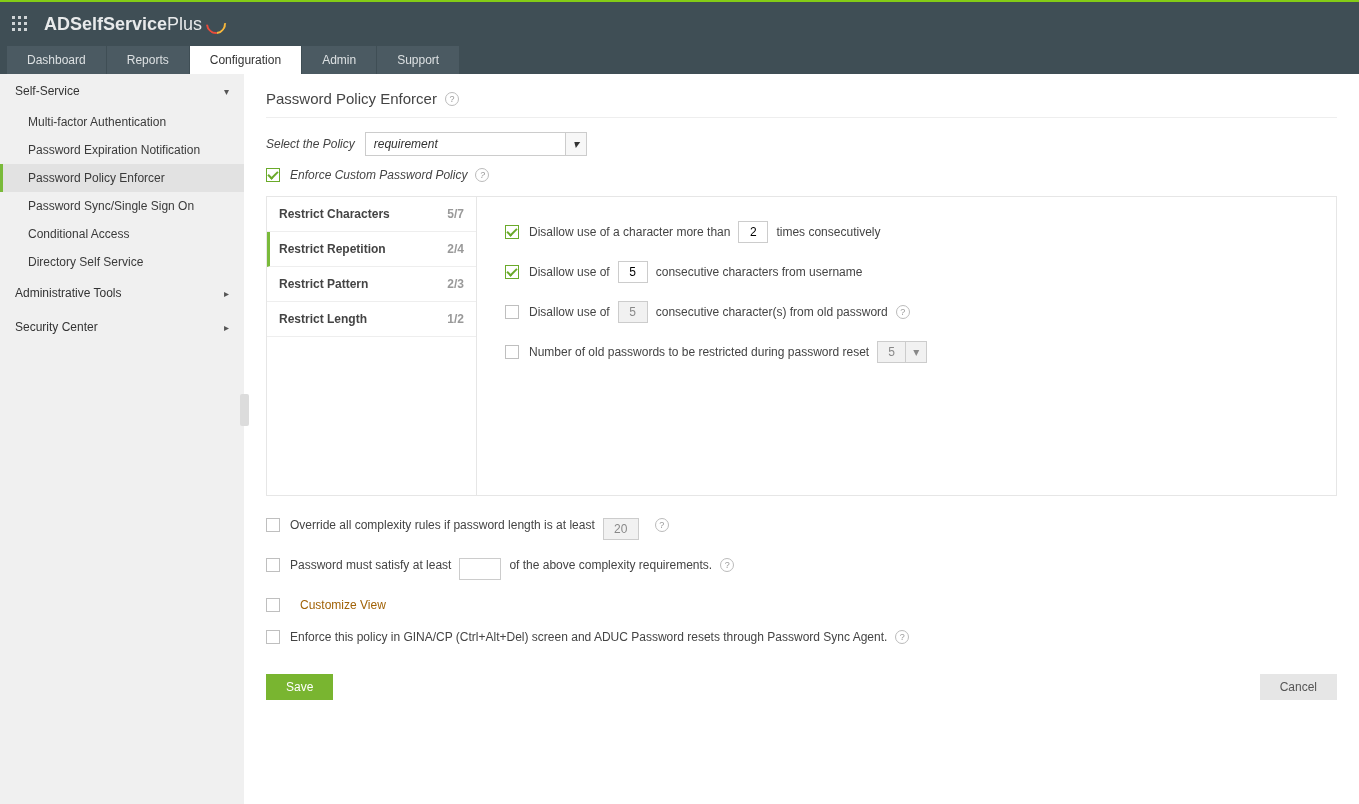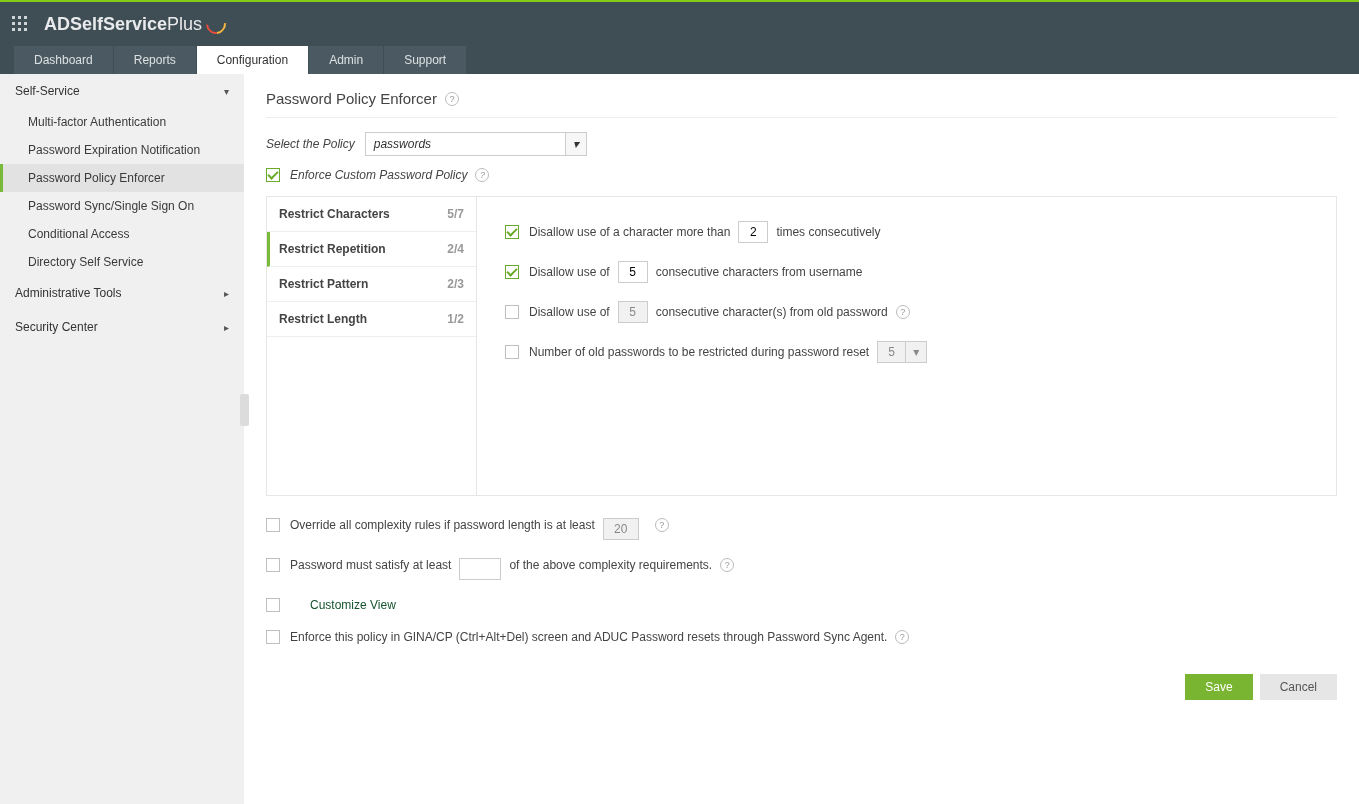--- a/index.html
+++ b/index.html
@@ -34,21 +34,21 @@
     border:2px solid transparent;
     border-top-color:#f6b73c;
     border-right-color:#e74c3c;
     border-radius:50%;
     transform:rotate(130deg);
   }
   .tabbar {
     background:#3f4e55;
     height:28px;
     display:flex;
-    padding-left:14px;
+    padding-left:7px;
   }
   .tab {
     padding:0 20px;
     display:flex; align-items:center;
     color:#dce0e2; font-size:12px;
     background:#4b5a62;
     margin-right:1px;
     cursor:pointer;
   }
   .tab.active { background:#fff; color:#333; }
@@ -157,22 +157,22 @@
   }
   .small-select .sv {
     width:28px; border:1px solid #ccc; border-right:none; background:#f1f1f1;
     display:flex; align-items:center; justify-content:center; color:#888;
   }
   .small-select .sbtn {
     width:22px; border:1px solid #ccc; background:#f1f1f1;
     display:flex; align-items:center; justify-content:center; color:#888;
   }
   .below-rule { display:flex; margin-bottom:18px; font-size:12px; color:#444; }
-  .link { color:#14532d; cursor:pointer; margin-left:20px; }
-  .btnbar { display:flex; justify-content:flex-end; gap:7px; margin-top:30px; }
+  .link { color:#a16207; cursor:pointer; margin-left:10px; }
+  .btnbar { display:flex; justify-content:space-between; gap:7px; margin-top:30px; }
   .btn {
     padding:6px 20px; border:none; font-size:12px; cursor:pointer;
   }
   .btn.primary { background:#79b530; color:#fff; }
   .btn.secondary { background:#e6e6e6; color:#555; }
 </style>
 </head>
 <body>
 
 <div class="topbar">
@@ -227,21 +227,21 @@
 
   <div class="main">
     <div class="page-title">
       <span>Password Policy Enforcer</span>
       <span class="help">?</span>
     </div>
 
     <div class="row">
       <span class="lbl">Select the Policy</span>
       <div class="select">
-        <div class="sel-val">passwords</div>
+        <div class="sel-val">requirement</div>
         <div class="sel-btn">▾</div>
       </div>
     </div>
 
     <div class="row" style="margin-bottom:14px;">
       <span class="chk checked"></span>
       <span class="lbl">Enforce Custom Password Policy</span>
       <span class="help">?</span>
     </div>
 

